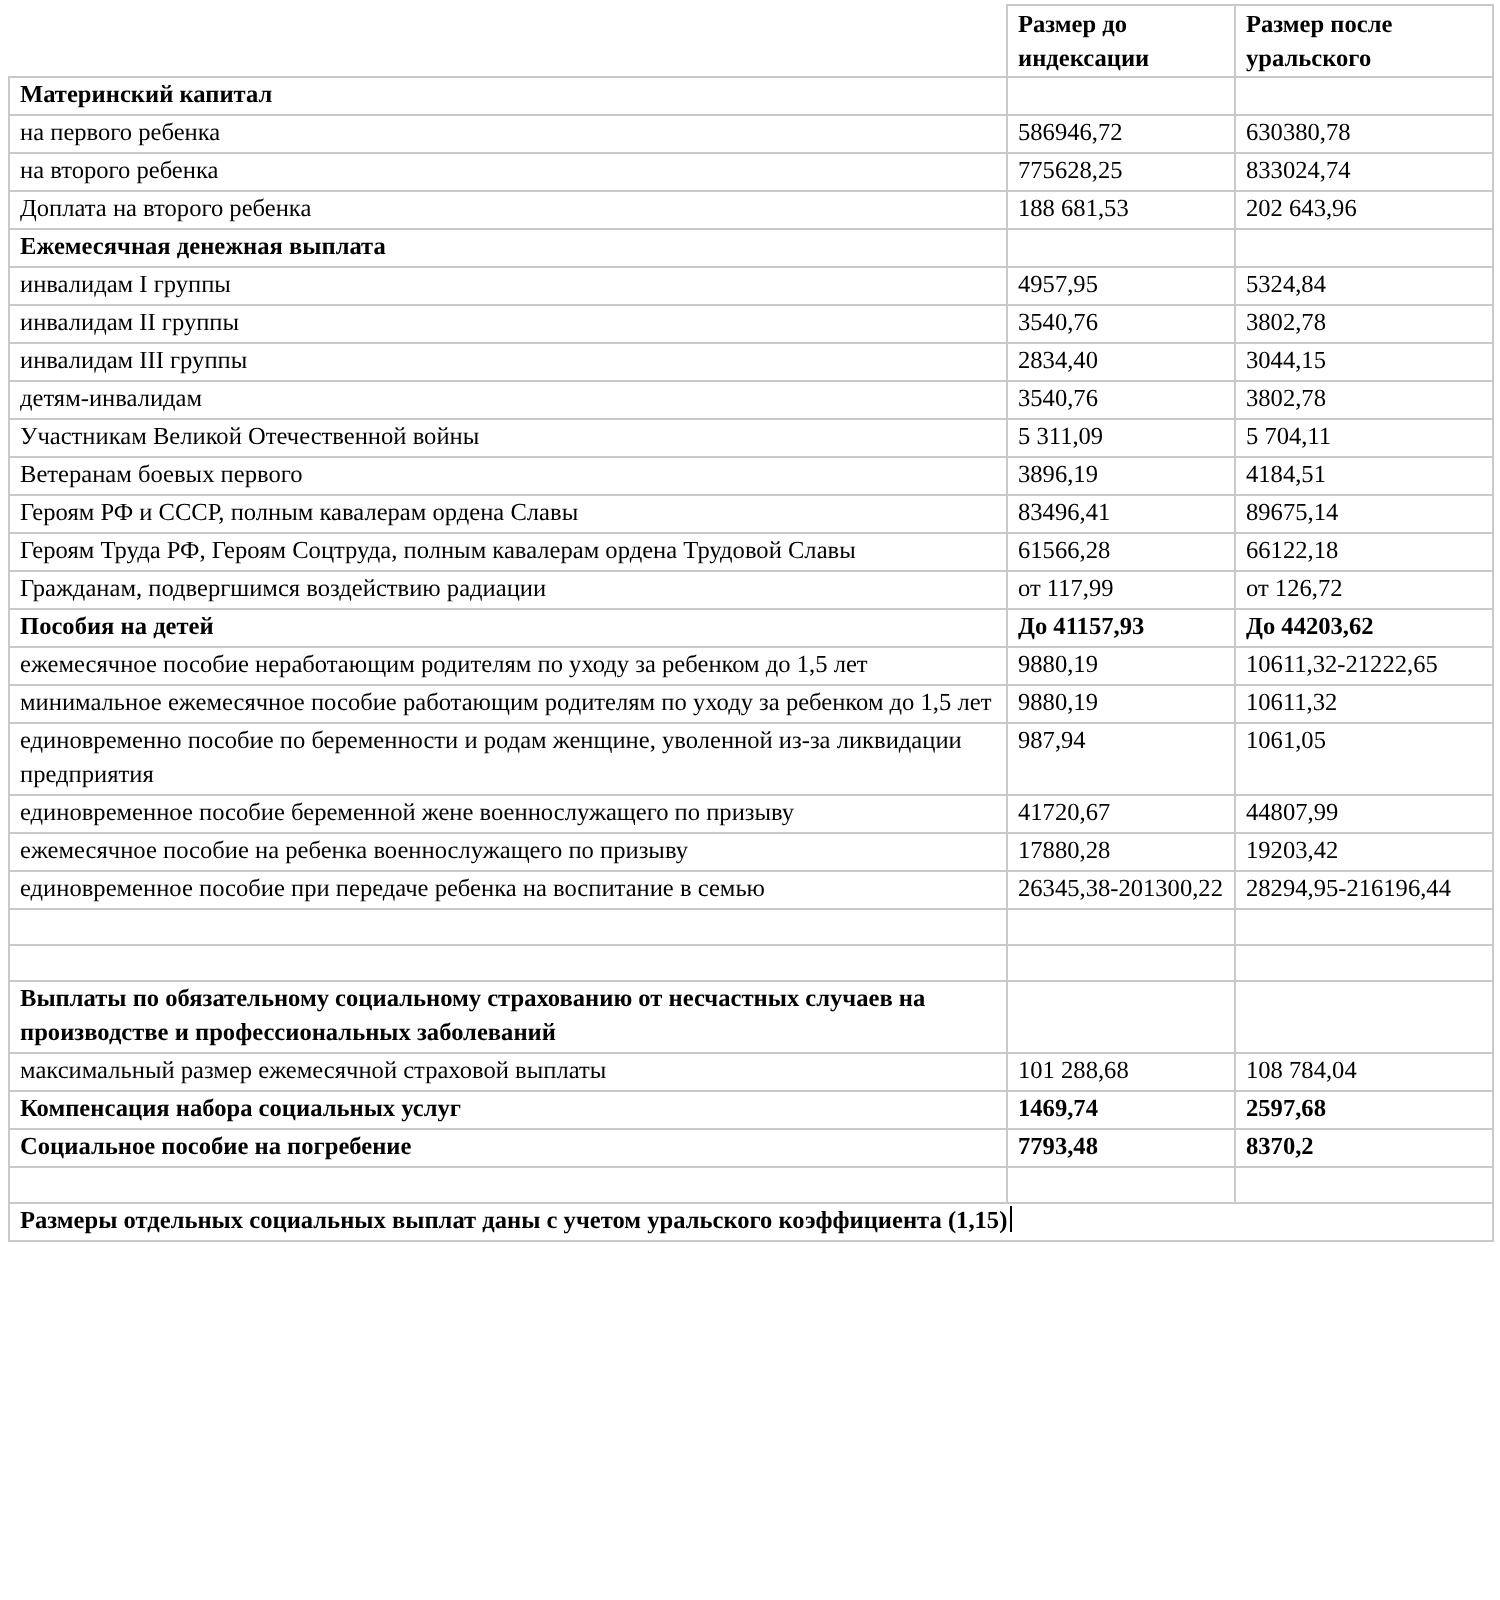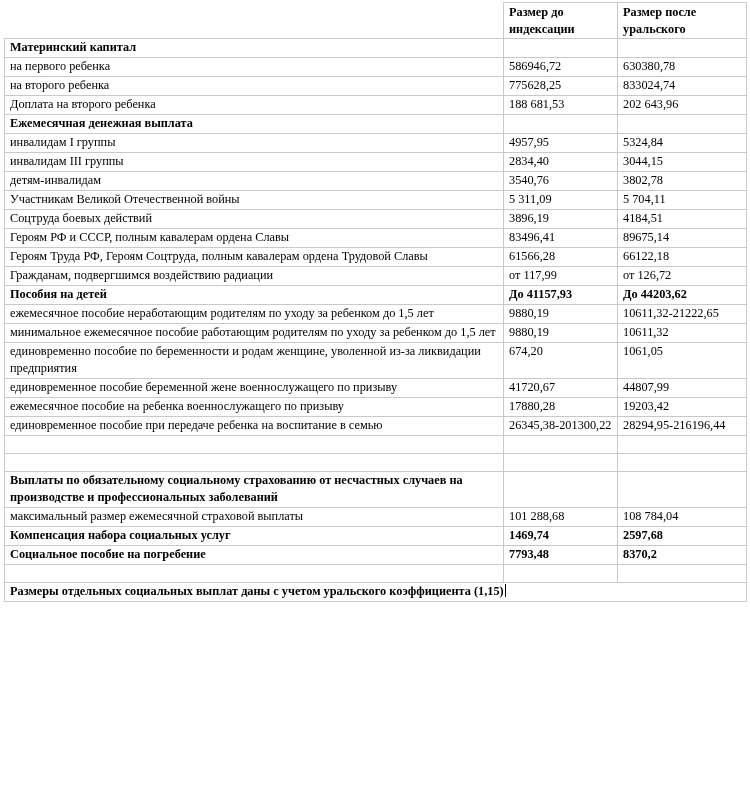--- a/index.html
+++ b/index.html
@@ -107,36 +107,41 @@
           <td class="name">Ежемесячная денежная выплата</td>
           <td class="val"></td>
           <td class="val"></td>
         </tr>
         <tr>
           <td class="name">инвалидам I группы</td>
           <td class="val">4957,95</td>
           <td class="val">5324,84</td>
         </tr>
         <tr>
+          <td class="name">инвалидам II группы</td>
+          <td class="val">3540,76</td>
+          <td class="val">3802,78</td>
+        </tr>
+        <tr>
           <td class="name">инвалидам III группы</td>
           <td class="val">2834,40</td>
           <td class="val">3044,15</td>
         </tr>
         <tr>
           <td class="name">детям-инвалидам</td>
           <td class="val">3540,76</td>
           <td class="val">3802,78</td>
         </tr>
         <tr>
           <td class="name">Участникам Великой Отечественной войны</td>
           <td class="val">5 311,09</td>
           <td class="val">5 704,11</td>
         </tr>
         <tr>
-          <td class="name">Соцтруда боевых действий</td>
+          <td class="name">Ветеранам боевых первого</td>
           <td class="val">3896,19</td>
           <td class="val">4184,51</td>
         </tr>
         <tr>
           <td class="name">Героям РФ и СССР, полным кавалерам ордена Славы</td>
           <td class="val">83496,41</td>
           <td class="val">89675,14</td>
         </tr>
         <tr>
           <td class="name">Героям Труда РФ, Героям Соцтруда, полным кавалерам ордена Трудовой Славы</td>
@@ -158,21 +163,21 @@
           <td class="val">9880,19</td>
           <td class="val">10611,32-21222,65</td>
         </tr>
         <tr>
           <td class="name">минимальное ежемесячное пособие работающим родителям по уходу за ребенком до 1,5 лет</td>
           <td class="val">9880,19</td>
           <td class="val">10611,32</td>
         </tr>
         <tr>
           <td class="name">единовременно пособие по беременности и родам женщине, уволенной из-за ликвидации предприятия</td>
-          <td class="val">674,20</td>
+          <td class="val">987,94</td>
           <td class="val">1061,05</td>
         </tr>
         <tr>
           <td class="name">единовременное пособие беременной жене военнослужащего по призыву</td>
           <td class="val">41720,67</td>
           <td class="val">44807,99</td>
         </tr>
         <tr>
           <td class="name">ежемесячное пособие на ребенка военнослужащего по призыву</td>
           <td class="val">17880,28</td>

